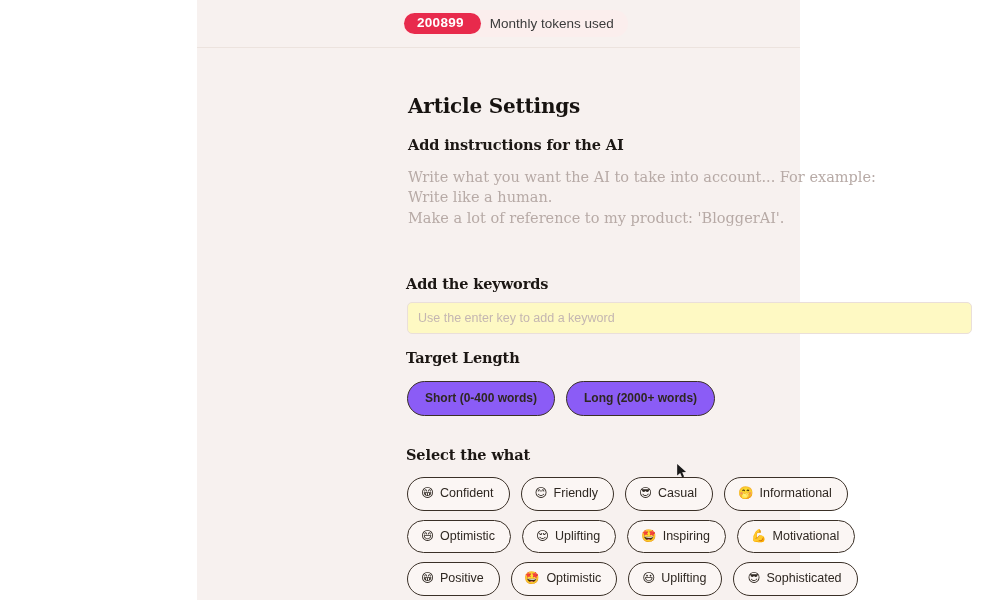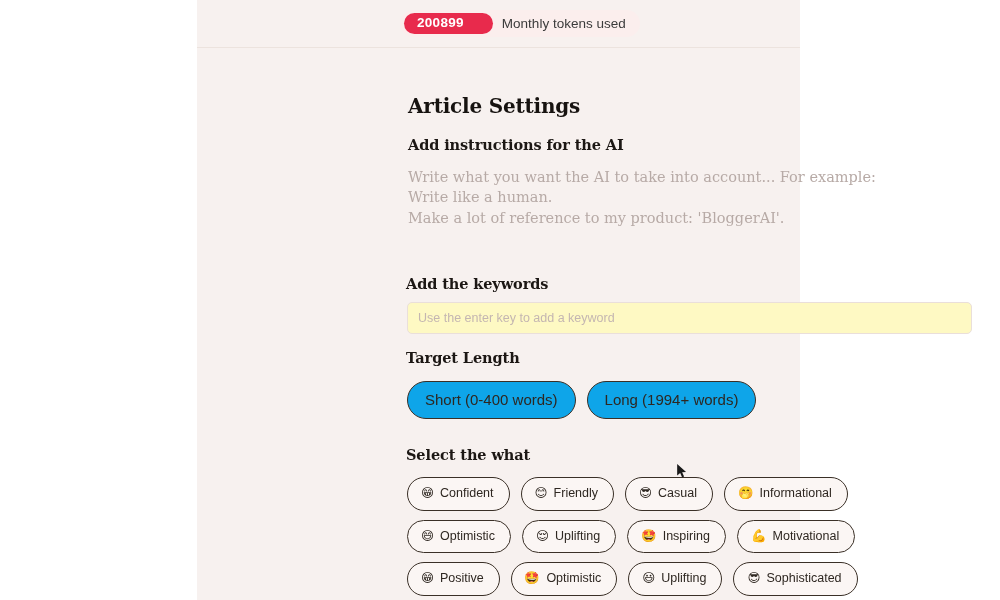--- a/index.html
+++ b/index.html
@@ -48,21 +48,21 @@
     height: 27px;
     box-sizing: border-box;
   }
   .token-badge {
     background: #e82a4c;
     color: #ffffff;
     font-size: 13.5px;
     font-weight: bold;
     letter-spacing: .3px;
     border-radius: 12px;
-    padding: 3px 29px 4px 13px;
+    padding: 3px 17px 4px 13px;
     line-height: 1;
     font-family: "Liberation Sans", sans-serif;
   }
   .token-label {
     color: #3b3b3b;
     font-size: 13.5px;
     font-family: "Liberation Sans", sans-serif;
   }
   .page-title {
     font-family: "DejaVu Serif", serif;
@@ -122,29 +122,30 @@
     position: absolute;
     display: flex;
     gap: 11px;
     align-items: center;
   }
   #length-row { left: 210px; top: 381px; }
 
   .pill {
     border: 1px solid #3a3027;
     border-radius: 30px;
-    background: #0ea5e9;
+    background: #8b5cf6;
     color: #2e2721;
     font-family: "Liberation Sans", sans-serif;
-    font-size: 15px;
+    font-size: 12px;
     line-height: 1;
     padding: 10px 17px 11px 17px;
     white-space: nowrap;
     cursor: pointer;
     box-sizing: border-box;
+    font-weight: bold;
   }
 
   .tone-rows {
     position: absolute;
     left: 210px;
     top: 477px;
     display: flex;
     flex-direction: column;
     gap: 9px;
   }
@@ -208,21 +209,21 @@
       <div>Write like a human.</div>
       <div>Make a lot of reference to my product: 'BloggerAI'.</div>
     </div>
 
     <div class="section-head" id="head-keywords">Add the keywords</div>
     <input class="keyword-input" type="text" placeholder="Use the enter key to add a keyword" style="">
 
     <div class="section-head" id="head-length">Target Length</div>
     <div class="pill-row" id="length-row">
       <button class="pill">Short (0-400 words)</button>
-      <button class="pill">Long (1994+ words)</button>
+      <button class="pill">Long (2000+ words)</button>
     </div>
 
     <div class="section-head" id="head-tone">Select the what</div>
 
     <div class="tone-rows">
 
       <div class="tone-row">
         <button class="chip">
           <span class="emoji">😁</span>
           <span>Confident</span>

